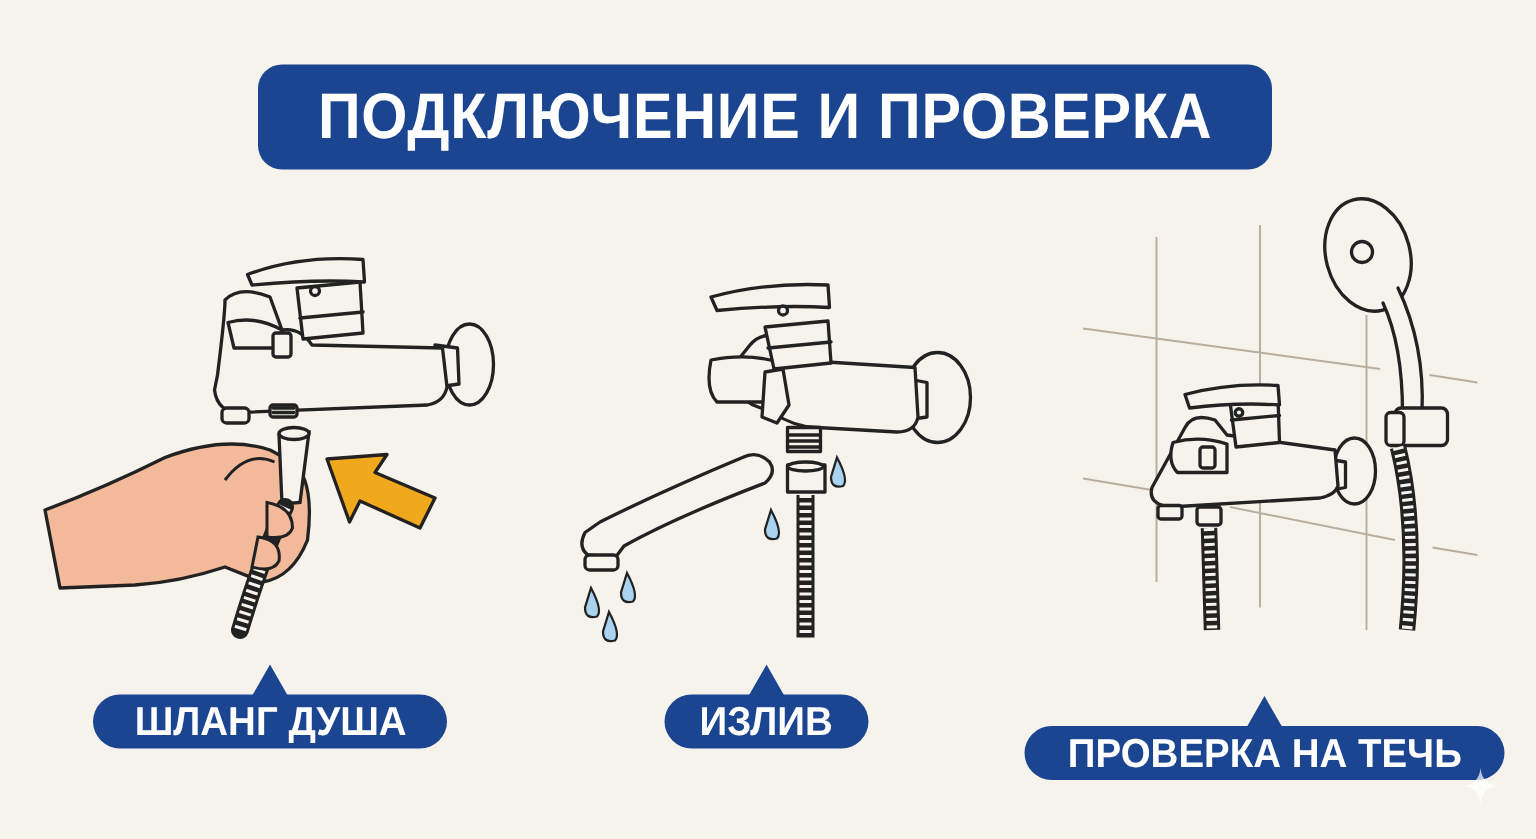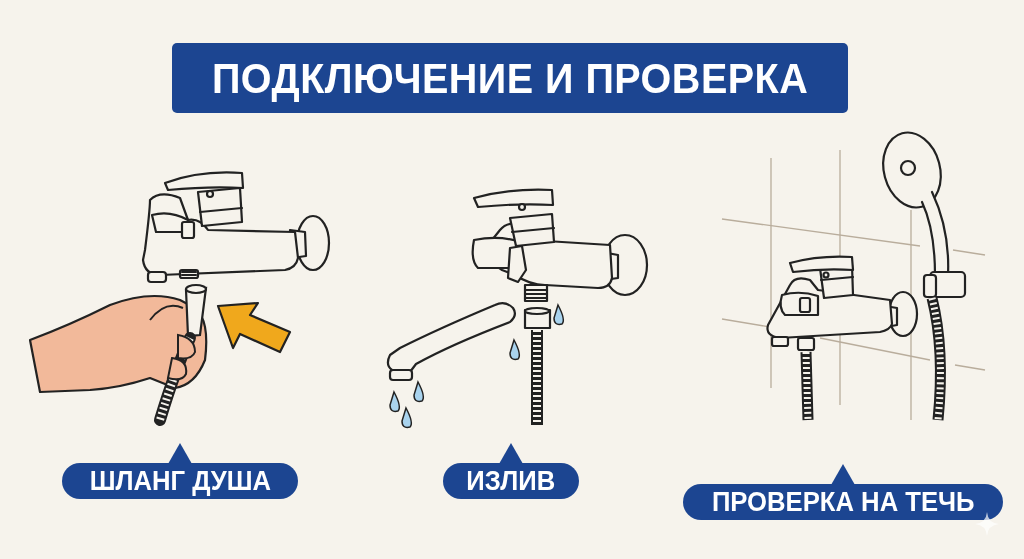--- a/index.html
+++ b/index.html
@@ -1,17 +1,17 @@
 <!DOCTYPE html>
 <html><head>
 <meta charset="utf-8">
 <style>
   html,body{margin:0;padding:0;}
   body{width:1024px;height:559px;background:#f6f3ec;overflow:hidden;position:relative;font-family:"Liberation Sans","DejaVu Sans",sans-serif;}
-  .title{position:absolute;left:172px;top:43px;width:676px;height:70px;background:#1c4591;border-radius:5px;display:flex;align-items:center;justify-content:center;}
+  .title{position:absolute;left:172px;top:43px;width:676px;height:70px;background:#1c4591;border-radius:16px;display:flex;align-items:center;justify-content:center;}
   .title span{color:#fff;font-weight:bold;font-size:43px;letter-spacing:0.5px;transform:scaleX(0.92);white-space:nowrap;}
   .panel{position:absolute;}
   svg{position:absolute;left:0;top:0;}
   .label{position:absolute;height:36px;background:#1c4591;border-radius:25px;display:flex;align-items:center;justify-content:center;}
   .label span{color:#fff;font-weight:bold;font-size:27px;white-space:nowrap;transform:scaleX(0.95);}
   .label .tip{position:absolute;top:-20px;left:50%;margin-left:-12px;width:0;height:0;border-left:12px solid transparent;border-right:12px solid transparent;border-bottom:21px solid #1c4591;}
   .sparkle{position:absolute;left:975px;top:512px;width:24px;height:24px;}
 </style>
 </head>
 <body>

